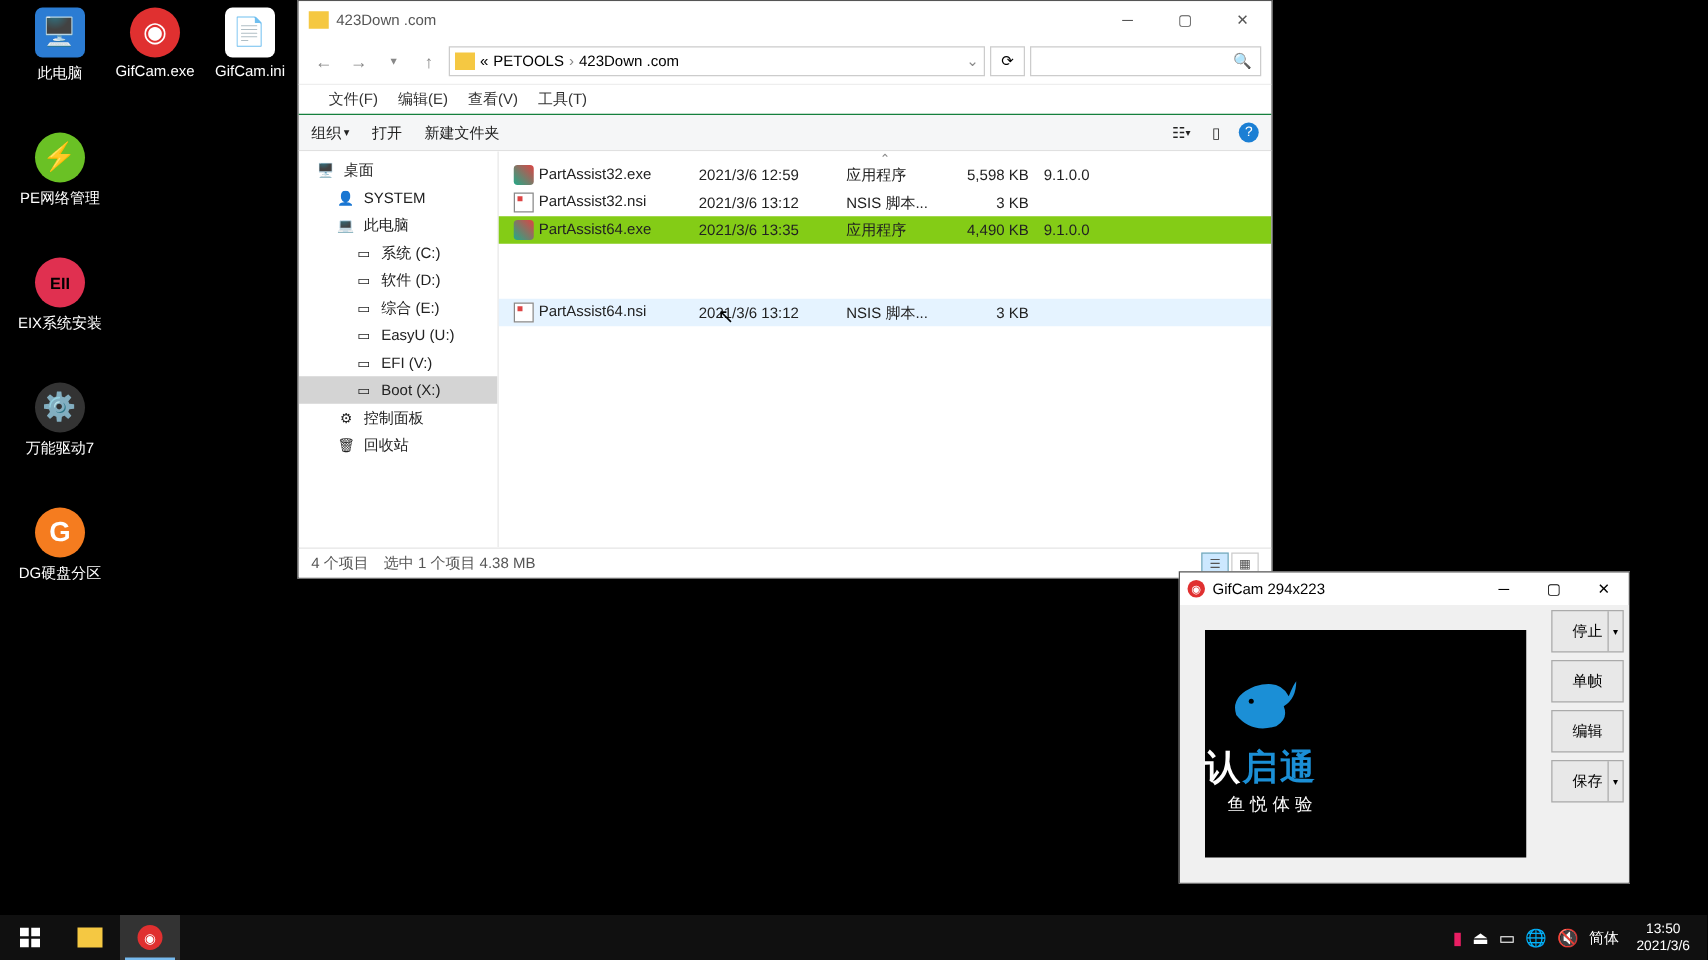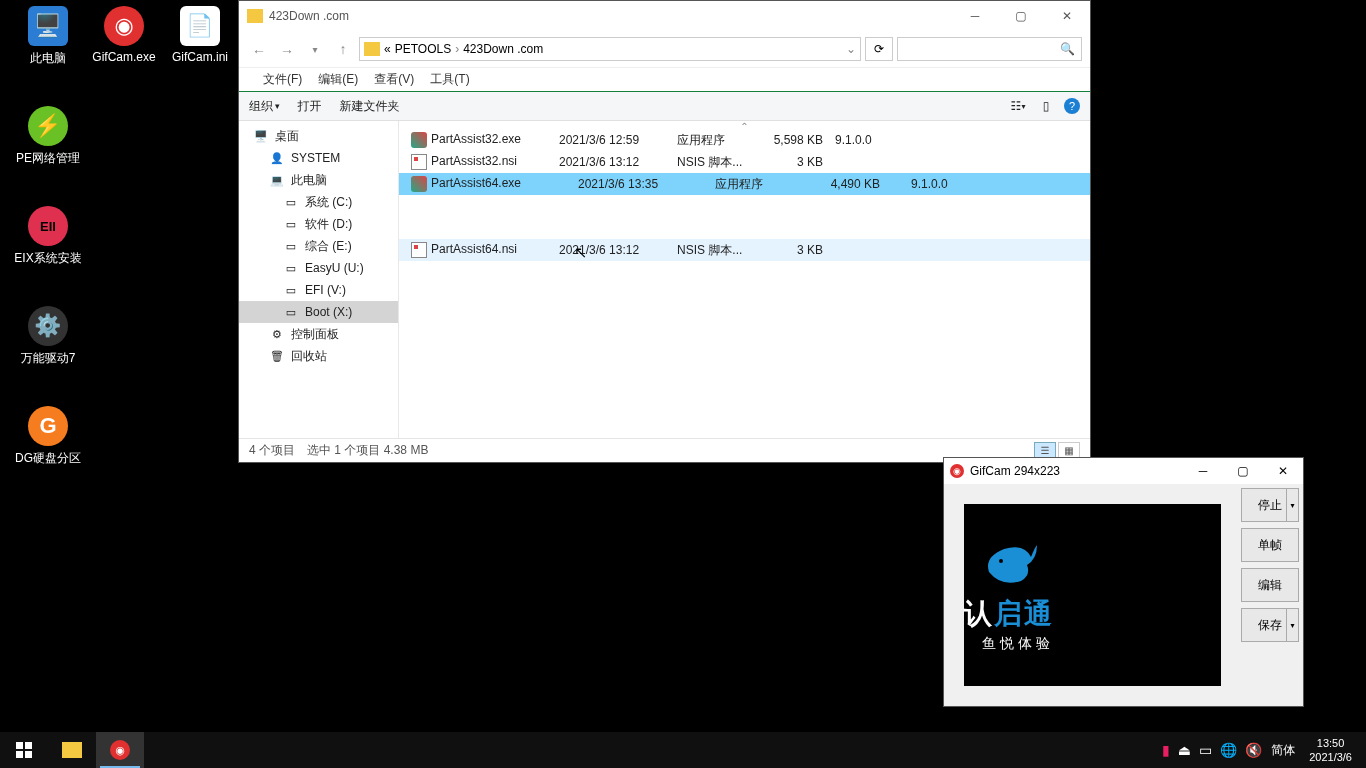--- a/index.html
+++ b/index.html
@@ -4,21 +4,21 @@
 <style>
 * { margin: 0; padding: 0; box-sizing: border-box; font-family: "Microsoft YaHei", "Segoe UI", sans-serif; }
 body { width: 1366px; height: 768px; background: #000; overflow: hidden; position: relative; }
 
 
 .desktop-icon { position: absolute; width: 76px; text-align: center; color: #fff; font-size: 12px; cursor: pointer; }
 .desktop-icon .icon-box { width: 40px; height: 40px; margin: 0 auto 4px; display: flex; align-items: center; justify-content: center; border-radius: 6px; font-size: 22px; }
 .desktop-icon .label { text-shadow: 1px 1px 2px #000; }
 
 
-.explorer { position: absolute; left: 238px; top: 0; width: 853px; height: 463px; background: #fff; border: 1px solid #555; display: flex; flex-direction: column; font-size: 12px; color: #000; }
+.explorer { position: absolute; left: 238px; top: 0; width: 780px; height: 463px; background: #fff; border: 1px solid #555; display: flex; flex-direction: column; font-size: 12px; color: #000; }
 .titlebar { height: 30px; background: #fff; display: flex; align-items: center; padding-left: 8px; }
 .titlebar .folder-ico { width: 16px; height: 14px; background: #f5c842; margin-right: 6px; }
 .titlebar .title { flex: 1; color: #555; font-size: 12px; }
 .titlebar .win-btn { width: 46px; height: 30px; display: flex; align-items: center; justify-content: center; color: #555; }
 
 .addrbar { height: 36px; background: #fff; display: flex; align-items: center; padding: 0 8px; gap: 4px; }
 .nav-btn { width: 24px; height: 24px; display: flex; align-items: center; justify-content: center; color: #888; font-size: 14px; }
 .addr-box { flex: 1; height: 24px; border: 1px solid #ccc; display: flex; align-items: center; padding: 0 4px; gap: 4px; font-size: 12px; }
 .addr-box .folder-ico { width: 16px; height: 14px; background: #f5c842; }
 .addr-box .sep { color: #888; }
@@ -45,21 +45,21 @@
 
 .filelist { flex: 1; display: flex; flex-direction: column; }
 .list-header { height: 28px; display: flex; align-items: center; border-bottom: 1px solid #eee; color: #444; padding-left: 6px; }
 .list-header > div, .list-row > div { padding: 0 6px; }
 .col-name { width: 148px; }
 .col-date { width: 118px; }
 .col-type { width: 86px; }
 .col-size { width: 72px; text-align: right; }
 .col-ver { width: 80px; }
 .list-row { height: 22px; display: flex; align-items: center; padding-left: 6px; color: #222; }
-.list-row.selected { background: #7dd3fc; gap: 19px; }
+.list-row.selected { background: #84cc16; }
 .list-row.hover { background: #e5f3ff; margin-top: 44px; }
 .file-ico { width: 16px; height: 16px; margin-right: 4px; display: inline-block; vertical-align: middle; }
 .file-ico.exe { background: linear-gradient(45deg,#2a8,#d44); border-radius: 3px; }
 .file-ico.nsi { background: #fff; border: 1px solid #888; position: relative; }
 .file-ico.nsi::after { content: ""; position: absolute; left: 2px; top: 2px; width: 4px; height: 4px; background: #d44; }
 
 .statusbar { height: 24px; background: #fff; border-top: 1px solid #e5e5e5; display: flex; align-items: center; padding: 0 10px; gap: 12px; color: #555; font-size: 12px; }
 .statusbar .right { margin-left: auto; display: flex; gap: 2px; }
 .view-btn { width: 22px; height: 18px; border: 1px solid #ccc; display: flex; align-items: center; justify-content: center; font-size: 10px; }
 .view-btn.active { background: #cce8ff; border-color: #7ab; }

